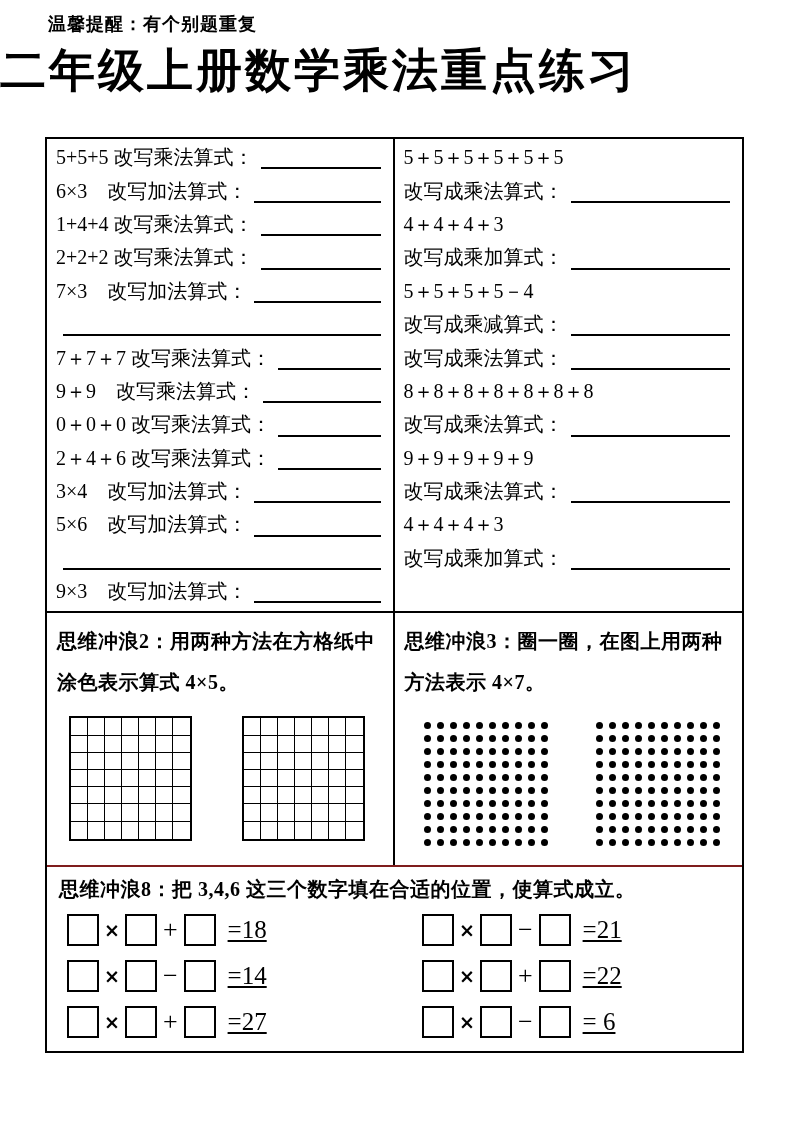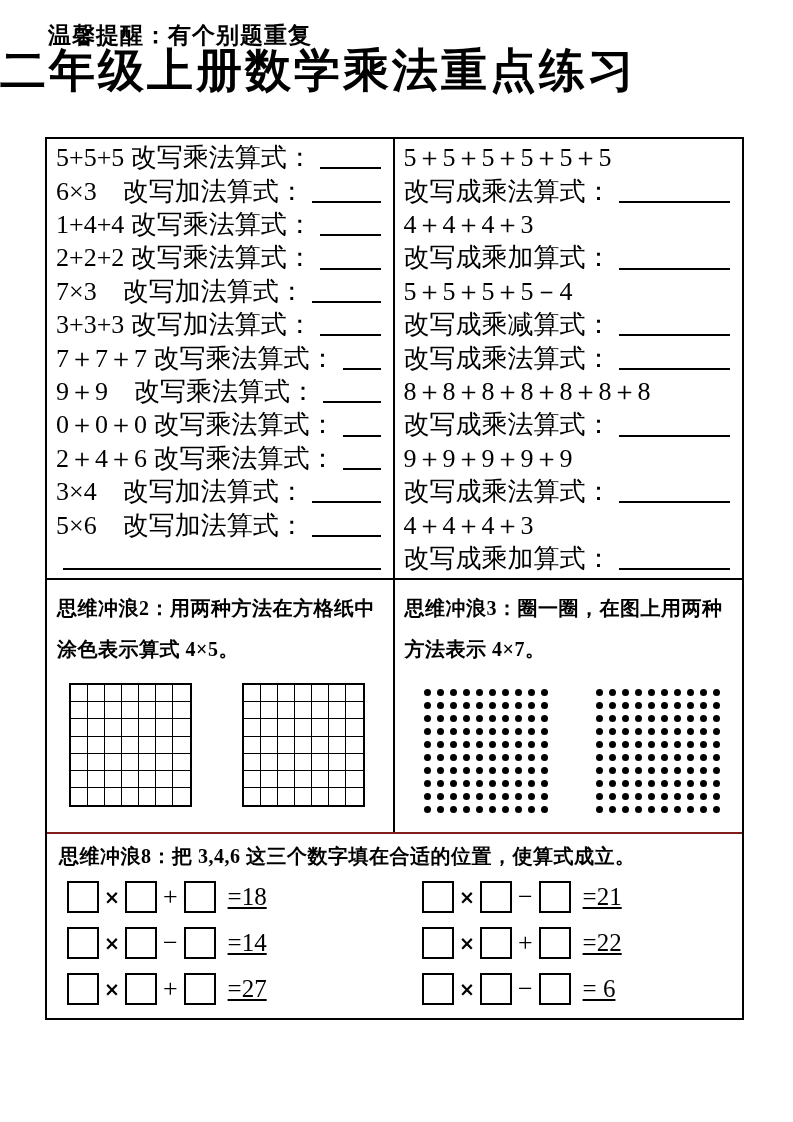--- a/index.html
+++ b/index.html
@@ -1,30 +1,30 @@
 <!DOCTYPE html>
 <html><head>
 <meta charset="utf-8">
 <style>
   html,body{margin:0;padding:0;}
   body{
     width:793px;height:1122px;position:relative;background:#ffffff;color:#000;
     font-family:"Liberation Serif","DejaVu Serif",serif;
     -webkit-font-smoothing:antialiased;overflow:hidden;
   }
-  .reminder{position:absolute;left:48px;top:20px;font-size:23px;font-weight:600;letter-spacing:1px;}
+  .reminder{position:absolute;left:48px;top:12px;font-size:18px;font-weight:600;letter-spacing:1px;}
   .title{position:absolute;left:0;top:40px;width:100%;margin:0;
          font-size:46px;font-weight:900;letter-spacing:3px;}
   .sheet{position:absolute;left:45px;top:137px;width:699px;border:2px solid #000;box-sizing:border-box;background:#fff;}
 
   
   .section1{display:flex;border-bottom:2px solid #000;}
   .col{width:50%;box-sizing:border-box;padding:2px 0 3px;}
   .col.left{border-right:2px solid #000;}
-  .ex-row{display:flex;align-items:center;height:33.4px;padding:0 9px;font-size:26px;white-space:nowrap;}
+  .ex-row{display:flex;align-items:center;height:33.4px;padding:0 9px;font-size:20px;white-space:nowrap;}
   .blank-line{flex:1;align-self:flex-end;height:0;border-bottom:2px solid #000;margin:0 3px 5px 7px;}
 
   
   .section2{display:flex;border-bottom:2px solid #7f1d1d;height:252px;}
   .cell2{width:50%;box-sizing:border-box;padding:8px 10px 0 10px;}
   .cell2.left{border-right:2px solid #000;}
   .act-text{font-weight:700;font-size:20px;line-height:41px;letter-spacing:.5px;}
   .grids-row{display:flex;gap:50px;margin:13px 0 0 12px;}
   .sq-grid{display:grid;border:2px solid #000;background:#fff;}
   .sq-cell{width:17px;height:17.2px;box-sizing:border-box;border-right:1.2px solid #000;border-bottom:1.2px solid #000;}
@@ -71,21 +71,20 @@
         </div>
         <div class="ex-row">
           <span class="ex-text">2+2+2 改写乘法算式：</span>
           <span class="blank-line"></span>
         </div>
         <div class="ex-row">
           <span class="ex-text">7×3　改写加法算式：</span>
           <span class="blank-line"></span>
         </div>
         <div class="ex-row">
-          <span class="ex-text">3+3+3 改写加法算式：</span>
           <span class="blank-line"></span>
         </div>
         <div class="ex-row">
           <span class="ex-text">7＋7＋7 改写乘法算式：</span>
           <span class="blank-line"></span>
         </div>
         <div class="ex-row">
           <span class="ex-text">9＋9　改写乘法算式：</span>
           <span class="blank-line"></span>
         </div>
@@ -99,20 +98,24 @@
         </div>
         <div class="ex-row">
           <span class="ex-text">3×4　改写加法算式：</span>
           <span class="blank-line"></span>
         </div>
         <div class="ex-row">
           <span class="ex-text">5×6　改写加法算式：</span>
           <span class="blank-line"></span>
         </div>
         <div class="ex-row">
+          <span class="blank-line"></span>
+        </div>
+        <div class="ex-row">
+          <span class="ex-text">9×3　改写加法算式：</span>
           <span class="blank-line"></span>
         </div>
       </div>
     <div class="col" id="ex-right">
         <div class="ex-row">
           <span class="ex-text">5＋5＋5＋5＋5＋5</span>
         </div>
         <div class="ex-row">
           <span class="ex-text">改写成乘法算式：</span>
           <span class="blank-line"></span>

